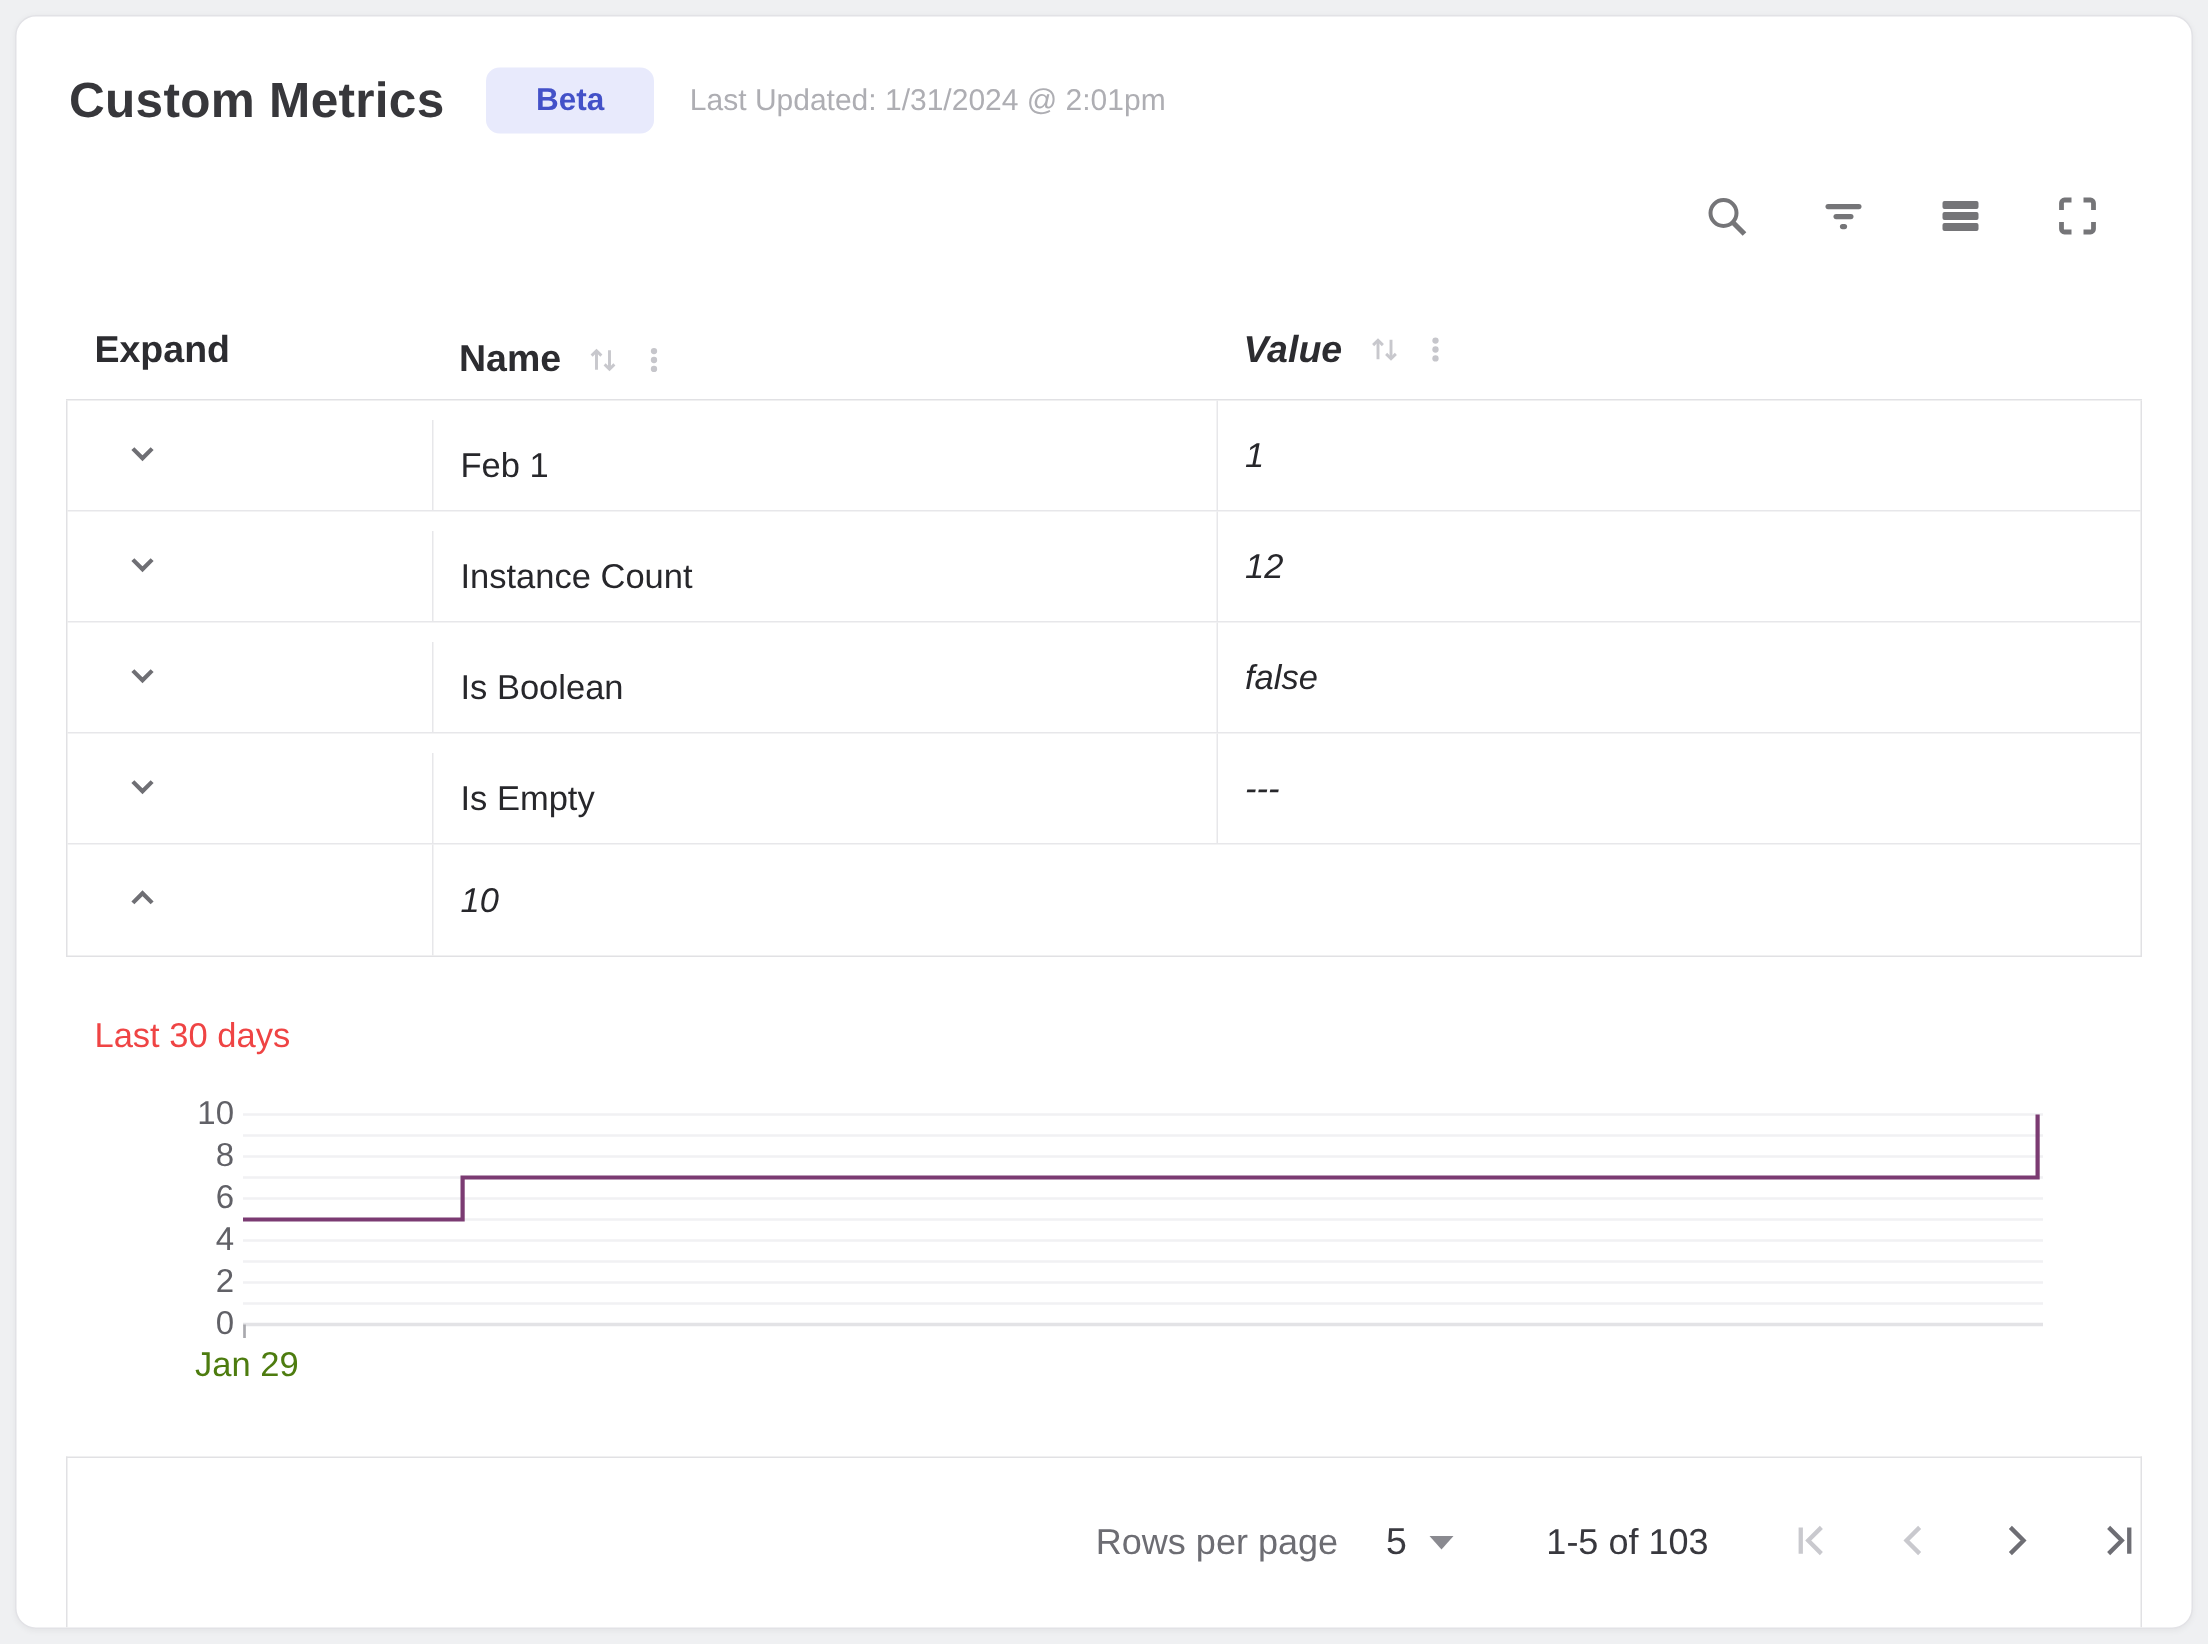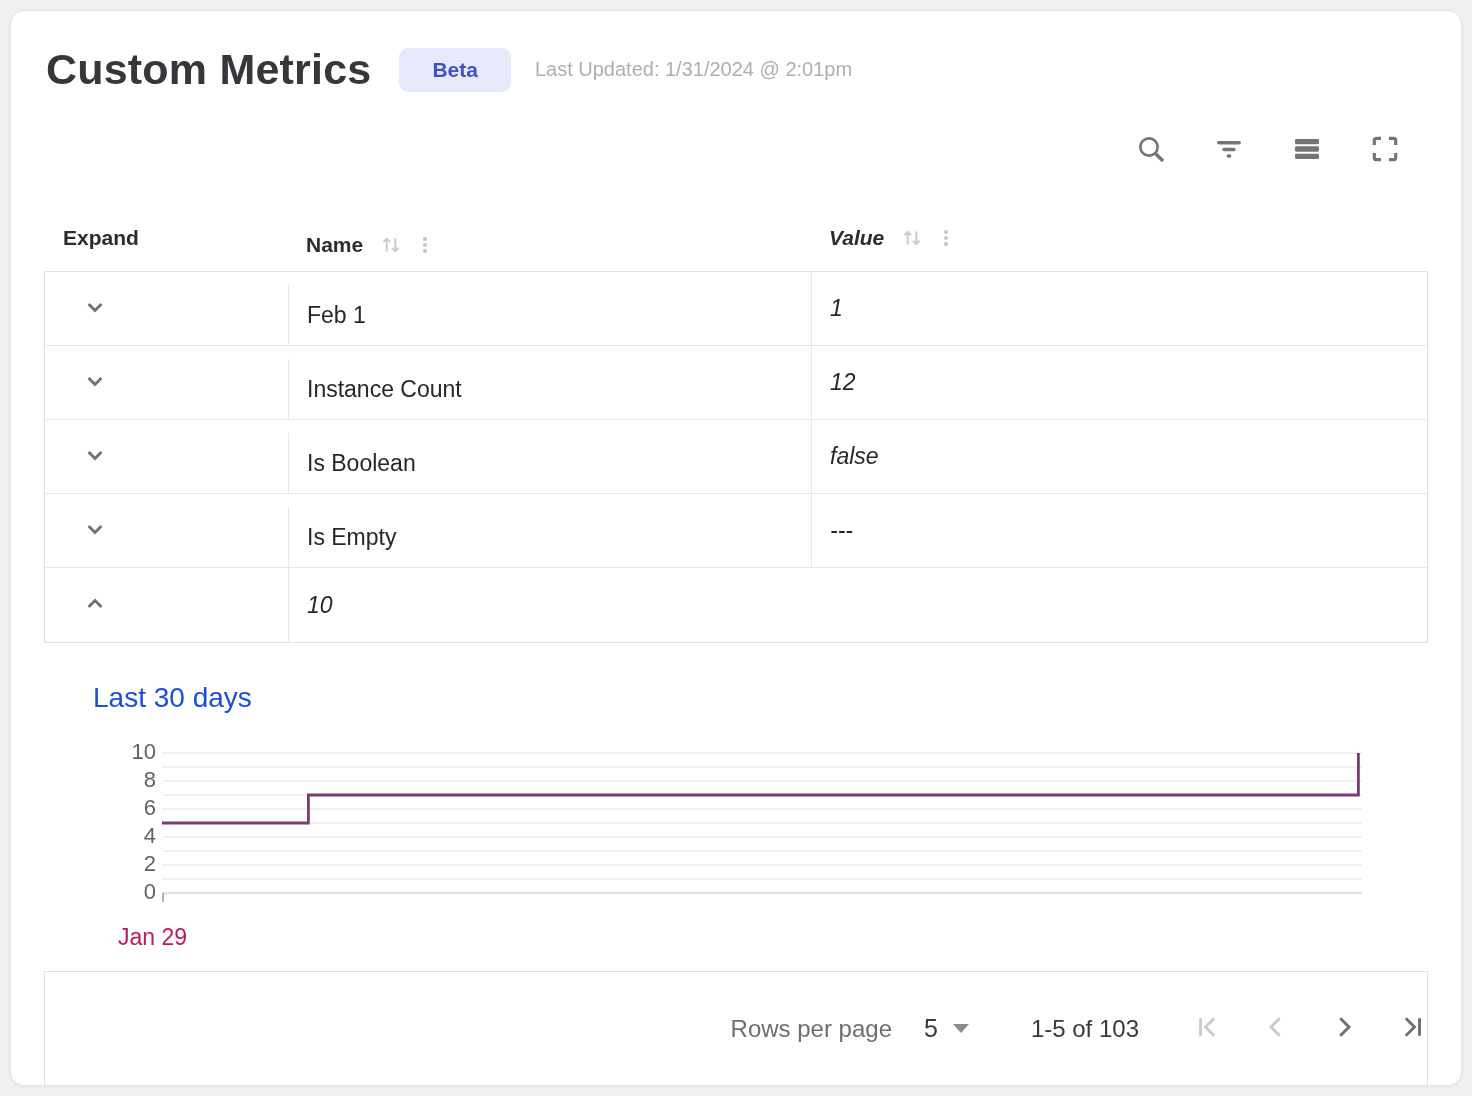--- a/index.html
+++ b/index.html
@@ -23,21 +23,21 @@
     overflow: hidden;
   }
 
   
   .hdr {
     margin-top: 34px;
     display: flex;
     align-items: center;
   }
   .title {
-    font-size: 43px;
+    font-size: 33px;
     font-weight: 700;
     color: #37373b;
     margin-left: 2px;
     letter-spacing: 0.2px;
   }
   .beta-badge {
     margin-left: 28px;
     background: #e8eafc;
     color: #4351c8;
     font-size: 21px;
@@ -75,21 +75,21 @@
     display: flex;
     align-items: center;
     border-bottom: 1px solid #e1e1e4;
   }
   .col-expand { width: 243px; flex: none; }
   .col-name   { width: 523px; flex: none; margin-top: 13px; }
   .col-value  { flex: 1; font-style: italic; }
   .hcell {
     display: flex; align-items: center;
     padding-left: 19px;
-    font-size: 21px; font-weight: 700; color: #2c2c30;
+    font-size: 25px; font-weight: 700; color: #2c2c30;
   }
   .sort-icon { margin-left: 15px; display: inline-flex; cursor: pointer; }
   .kebab-icon { margin-left: 10px; display: inline-flex; cursor: pointer; }
 
   .grid-body {
     border: 1px solid #e1e1e4;
     border-top: none;
   }
   .grid-row {
     display: flex;
@@ -110,23 +110,23 @@
     width: 40px; height: 40px;
     display: flex; align-items: center; justify-content: center;
     color: #6f6f74;
   }
   .expand-toggle svg { transition: transform .15s; }
   .expand-toggle.expanded svg { transform: rotate(180deg); }
 
   
   .detail { padding-top: 39px; }
   .chart-title {
-    margin-left: 49px;
-    font-size: 28px;
-    color: #1d4ed8;
+    margin-left: 19px;
+    font-size: 23px;
+    color: #ef4444;
   }
   .chart-wrap {
     position: relative;
     margin-left: 70px;
     margin-top: 26px;
     height: 200px;
   }
   .y-axis { position: absolute; left: 0; top: 0; width: 42px; height: 154px; }
   .ytick {
     position: absolute;
@@ -134,25 +134,24 @@
     width: 42px;
     height: 26px;
     line-height: 26px;
     text-align: right;
     font-size: 22px;
     color: #616167;
   }
   .plot-svg { position: absolute; left: 48px; top: 12px; }
   .x-label {
     position: absolute;
-    left: 4px;
+    left: 16px;
     top: 166px;
     font-size: 23px;
-    color: #be185d;
-    margin-top: 18px;
+    color: #4d7c0f;
   }
 
   
   .footer {
     margin-top: auto;
     height: 114px;
     border: 1px solid #e1e1e4;
     border-bottom: none;
     display: flex;
     align-items: center;

